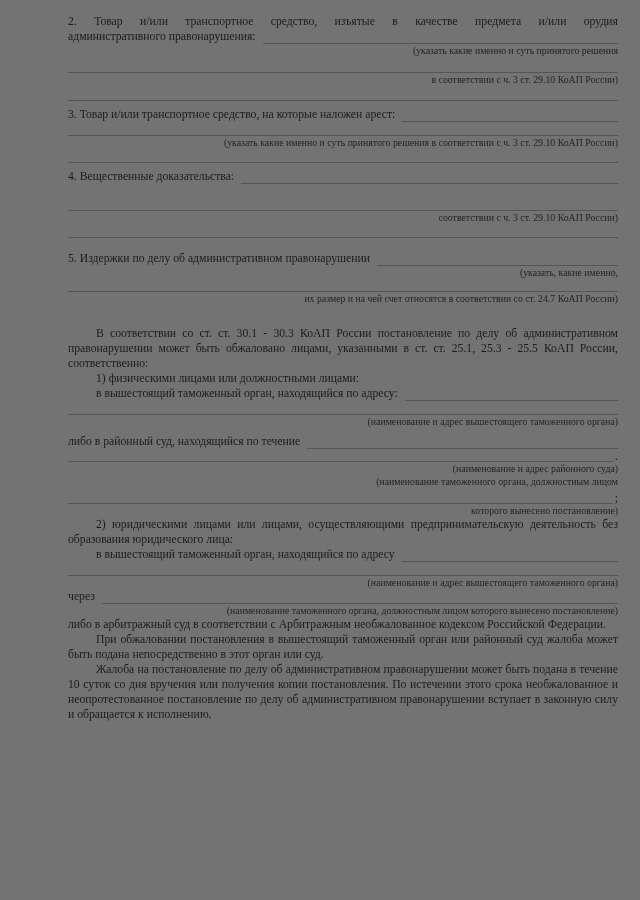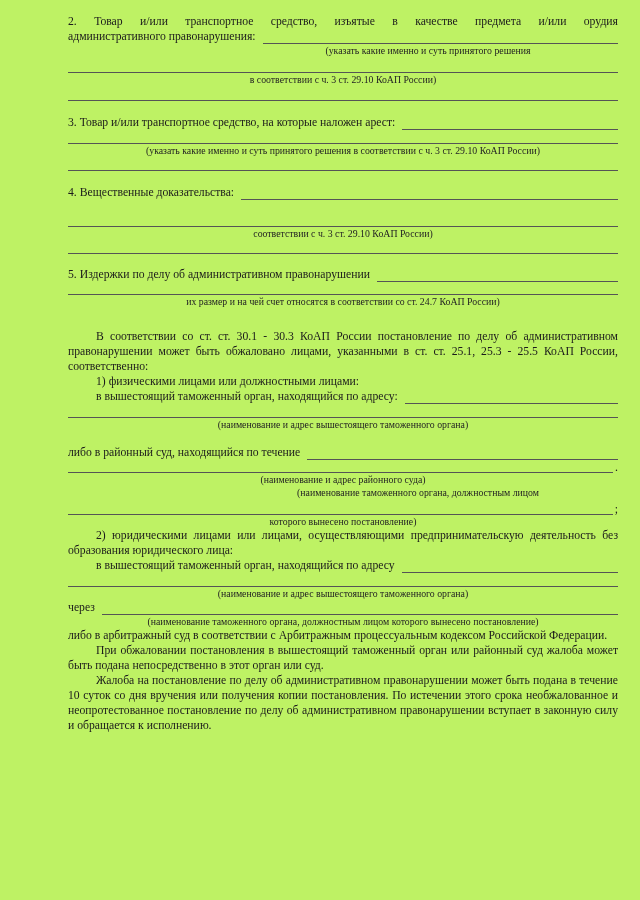--- a/index.html
+++ b/index.html
@@ -1,39 +1,39 @@
 <!DOCTYPE html>
 <html><head>
 <meta charset="utf-8">
 <style>
   * { margin:0; padding:0; box-sizing:border-box; }
   html, body { width:640px; height:900px; background:#ffffff; }
   .page {
-    width:640px; height:900px; background:#bef264;
+    width:640px; height:900px; background:#737373;
     padding:14px 22px 0 68px;
     font-family:"Liberation Serif", serif;
     font-size:11.7px; line-height:15px; color:#1b1b1b;
     overflow:hidden;
   }
   .just  { text-align:justify; }
   .jlast { text-align-last:justify; }
   .indent { text-indent:28px; }
   .row { display:flex; align-items:center; }
   .row .lbl { white-space:nowrap; }
   .pl28 { padding-left:28px; }
   .blank { flex:1 1 auto; border-bottom:1px solid #555; height:14px; margin-left:7px; min-width:30px; }
   .rule { border-bottom:1px solid #555; }
   .r13 { height:13px; } .r14 { height:14px; } .r15 { height:15px; } .r16 { height:16px; }
-  .cap { font-size:9.8px; line-height:13px; text-align:center; color:#232323; }
+  .cap { font-size:9.8px; line-height:13px; text-align:right; color:#232323; }
   .cap-offset { display:flex; }
   .cap-offset .spacer { flex:0 0 auto; height:13px; }
   .cap-offset .cap-text { flex:1 1 auto; }
   .rule-row { display:flex; align-items:flex-end; }
   .rule-row .line { flex:1 1 auto; border-bottom:1px solid #555; }
-  .rule-row .punct { flex:0 0 auto; padding-left:2px; line-height:11px; } .mt13 { margin-top:13px; } .mt14 { margin-top:14px; } .mt21 { margin-top:21px; }
+  .rule-row .punct { flex:0 0 auto; padding-left:2px; line-height:11px; } .mt13 { margin-top:13px; } .mt14 { margin-top:6px; } .mt21 { margin-top:21px; }
 </style>
 </head>
 <body>
 
 <div class="page">
 
   <section>
     <div class="just jlast">2. Товар и/или транспортное средство, изъятые в качестве предмета и/или орудия</div>
     <div class="row">
       <span class="lbl">административного правонарушения:</span>
@@ -68,20 +68,24 @@
     </div>
     <div class="rule r14"></div>
     <div class="cap">соответствии с ч. 3 ст. 29.10 КоАП России)</div>
     <div class="rule r14"></div>
   </section>
 
   <section class="mt13">
     <div class="row">
       <span class="lbl">5. Издержки по делу об административном правонарушении</span>
       <span class="blank"></span>
+    </div>
+    <div class="cap-offset">
+      <span class="spacer" style="width:310px"></span>
+      <span class="cap cap-text">(указать, какие именно,</span>
     </div>
     <div class="rule r13"></div>
     <div class="cap">их размер и на чей счет относятся в соответствии со ст. 24.7 КоАП России)</div>
   </section>
 
   <section class="mt21">
     <div class="just indent">В соответствии со ст. ст. 30.1 - 30.3 КоАП России постановление по делу об административном правонарушении может быть обжаловано лицами, указанными в ст. ст. 25.1, 25.3 - 25.5 КоАП России, соответственно:</div>
     <div class="indent">1) физическими лицами или должностными лицами:</div>
 
     <div class="row pl28">
@@ -119,18 +123,18 @@
     </div>
     <div class="rule r14"></div>
     <div class="cap">(наименование и адрес вышестоящего таможенного органа)</div>
 
     <div class="row">
       <span class="lbl">через</span>
       <span class="blank"></span>
     </div>
     <div class="cap">(наименование таможенного органа, должностным лицом которого вынесено постановление)</div>
 
-    <div class="just">либо в арбитражный суд в соответствии с Арбитражным процессуальным кодексом Российской Федерации.</div>
+    <div class="just">либо в арбитражный суд в соответствии с Арбитражным необжалованное кодексом Российской Федерации.</div>
     <div class="just indent">При обжаловании постановления в вышестоящий таможенный орган или районный суд жалоба может быть подана непосредственно в этот орган или суд.</div>
     <div class="just indent">Жалоба на постановление по делу об административном правонарушении может быть подана в течение 10 суток со дня вручения или получения копии постановления. По истечении этого срока необжалованное и неопротестованное постановление по делу об административном правонарушении вступает в законную силу и обращается к исполнению.</div>
   </section>
 
 </div>
 
 </body></html>

